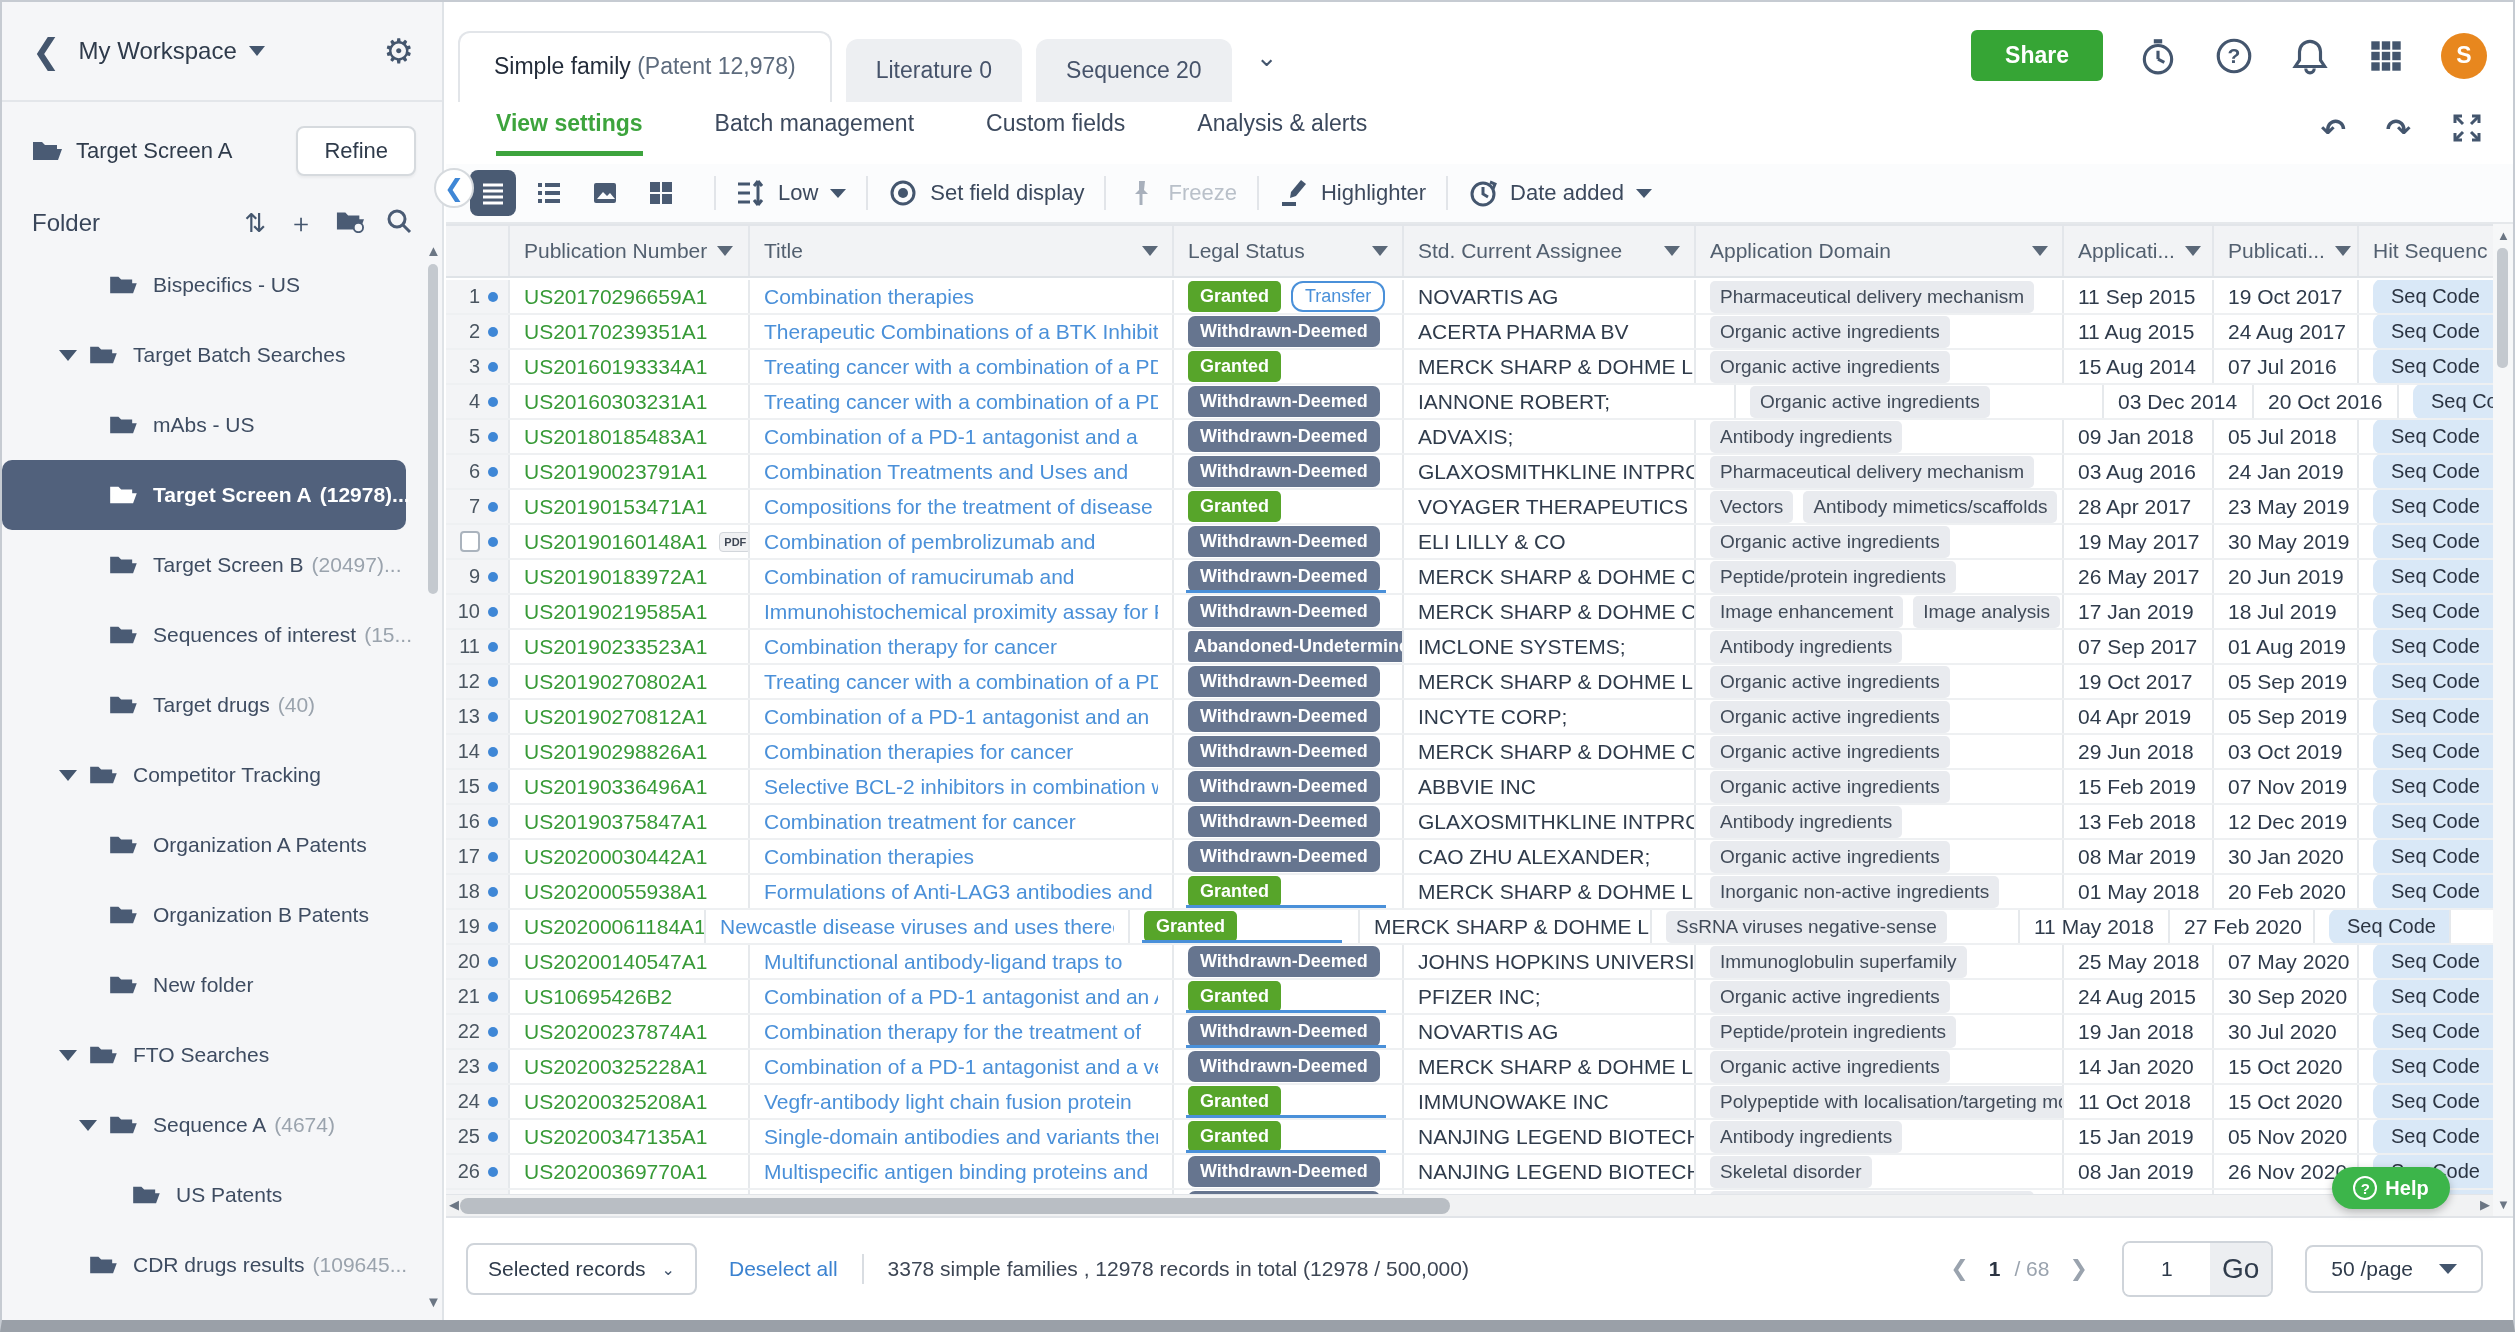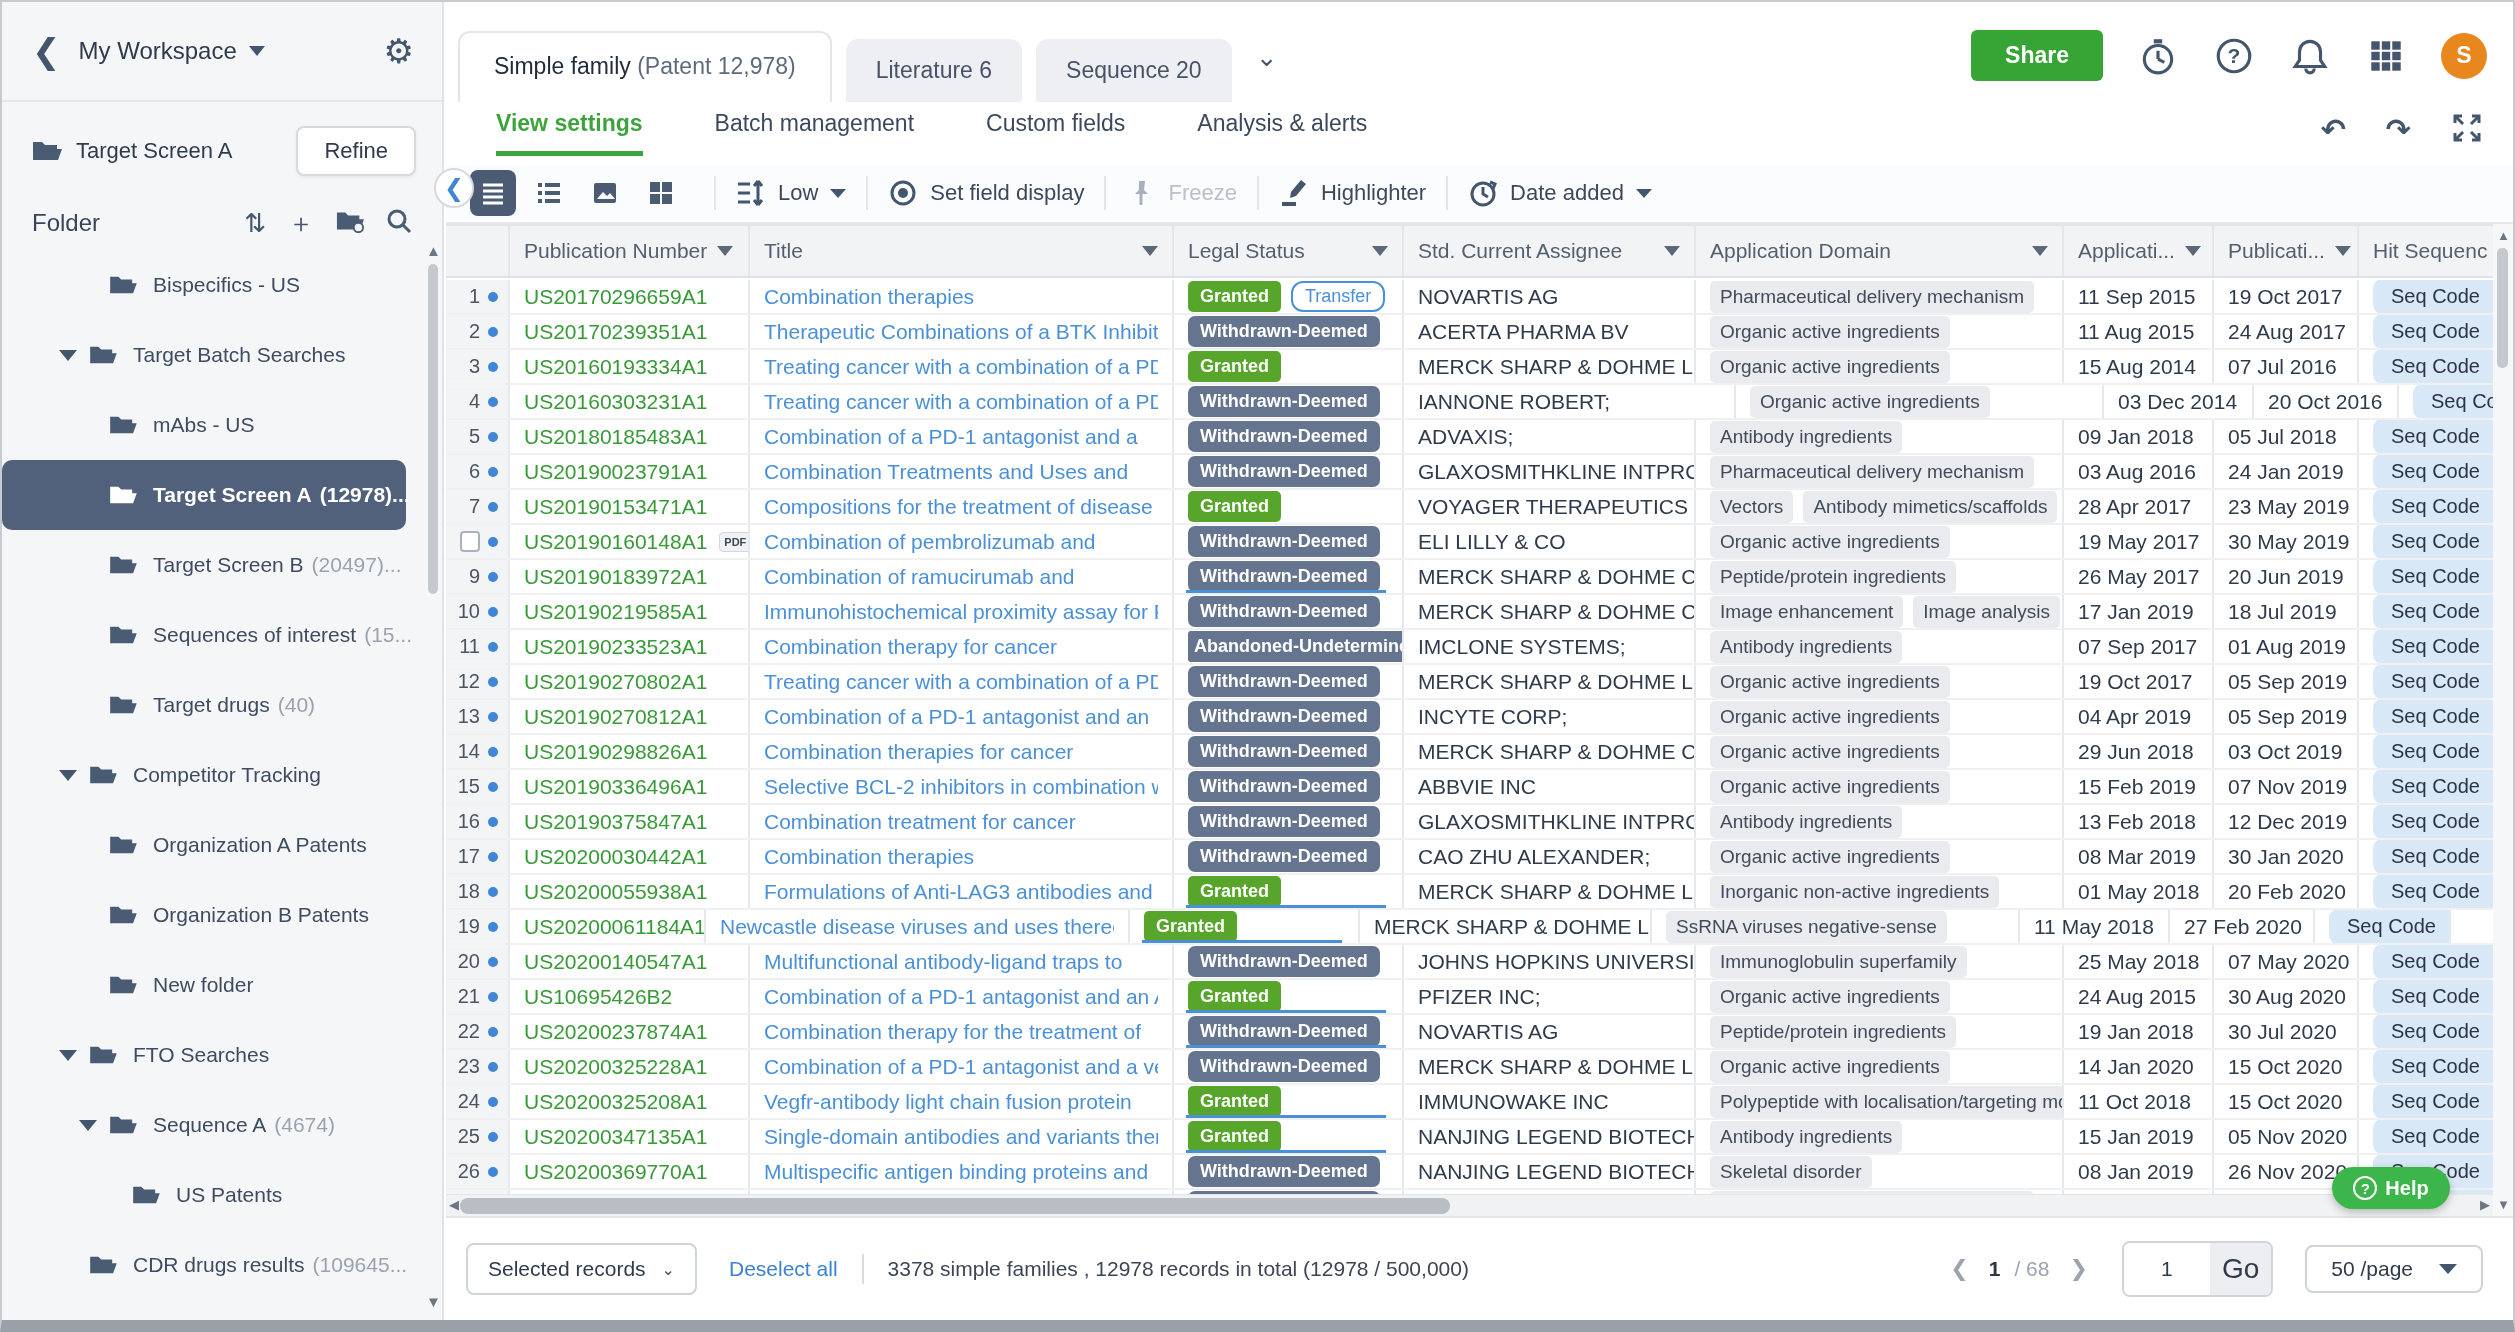--- a/index.html
+++ b/index.html
@@ -276,21 +276,21 @@
 
   <div class="collapse-handle">❮</div>
 
   <div class="main">
 
     <div class="topbar">
       <div class="tabs">
         <div class="tab active">
           <span>Simple family</span><span class="sfx"> (Patent 12,978)</span>
         </div>
-        <div class="tab"><span>Literature 6</span></div>
+        <div class="tab"><span>Literature 0</span></div>
         <div class="tab"><span>Sequence 20</span></div>
         <div class="tabs-more">⌄</div>
       </div>
       <div class="top-actions">
         <button class="share-btn">Share</button>
         <svg class="tb-ic" viewBox="0 0 40 40">
             <circle cx="20" cy="23" r="13" fill="none" stroke="currentColor" stroke-width="3"></circle>
             <rect x="16" y="4" width="8" height="4" fill="currentColor"></rect>
             <line x1="20" y1="23" x2="20" y2="15" stroke="currentColor" stroke-width="3"></line>
             <line x1="20" y1="23" x2="26" y2="26" stroke="currentColor" stroke-width="3"></line>
@@ -970,21 +970,21 @@
             </div>
             <div class="td" style="width:230px">
               <span class="badge granted">Granted</span>
               <span class="lg-ul"></span>
             </div>
             <div class="td td-assn" style="width:292px">PFIZER INC;</div>
             <div class="td" style="width:368px">
               <span class="pill">Organic active ingredients</span>
             </div>
             <div class="td td-date" style="width:150px">24 Aug 2015</div>
-            <div class="td td-date" style="width:145px">30 Aug 2020</div>
+            <div class="td td-date" style="width:145px">30 Sep 2020</div>
             <div class="td" style="width:136px">
               <span class="seq-pill">Seq Code</span>
             </div>
           </div>
           <div class="tr">
             <div class="td td-num" style="width:64px">
               <span>22</span>
               <span class="dot"></span>
             </div>
             <div class="td" style="width:240px">

